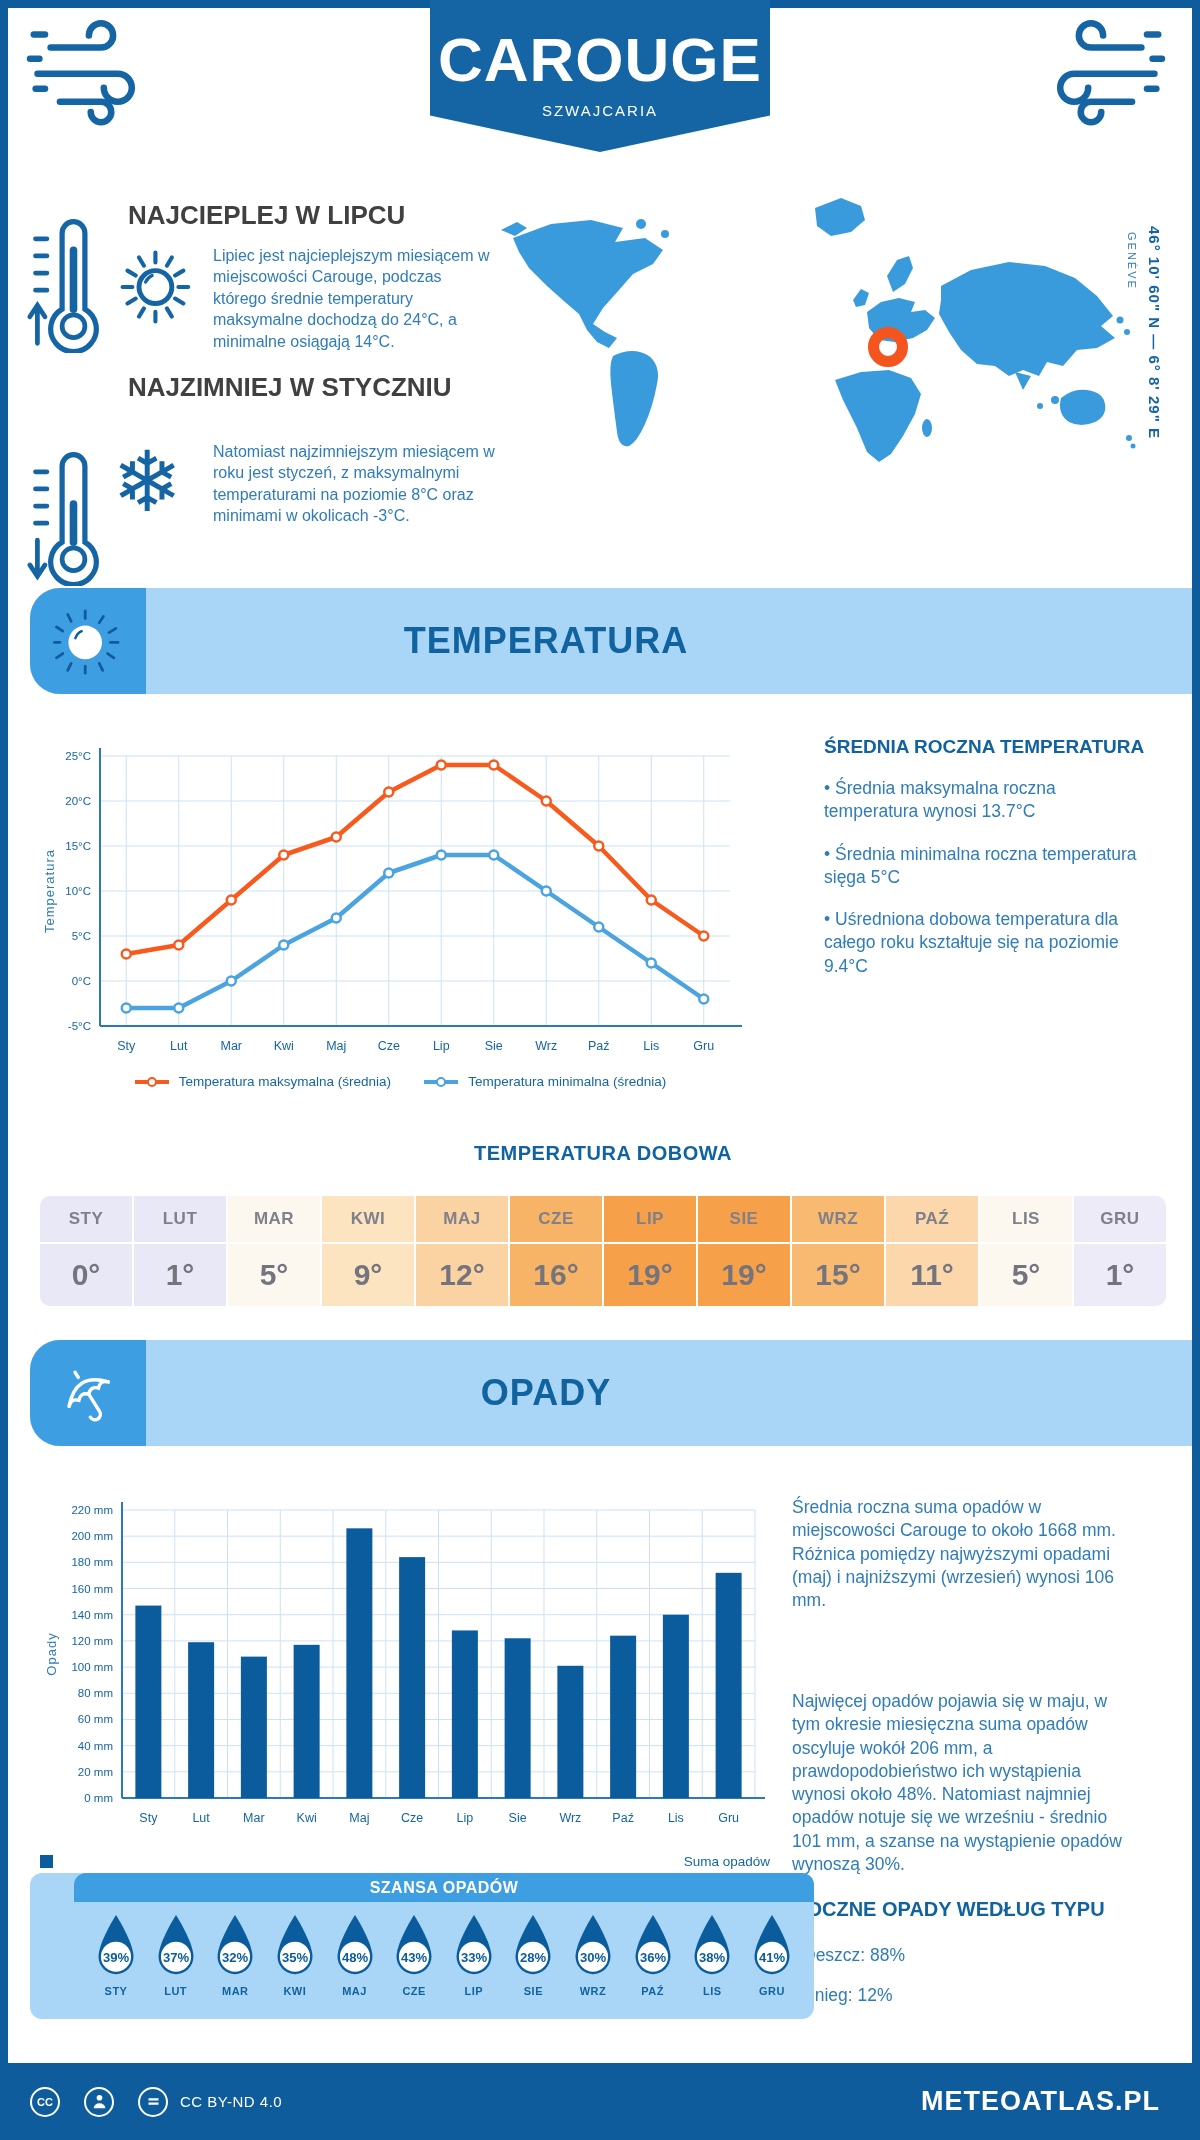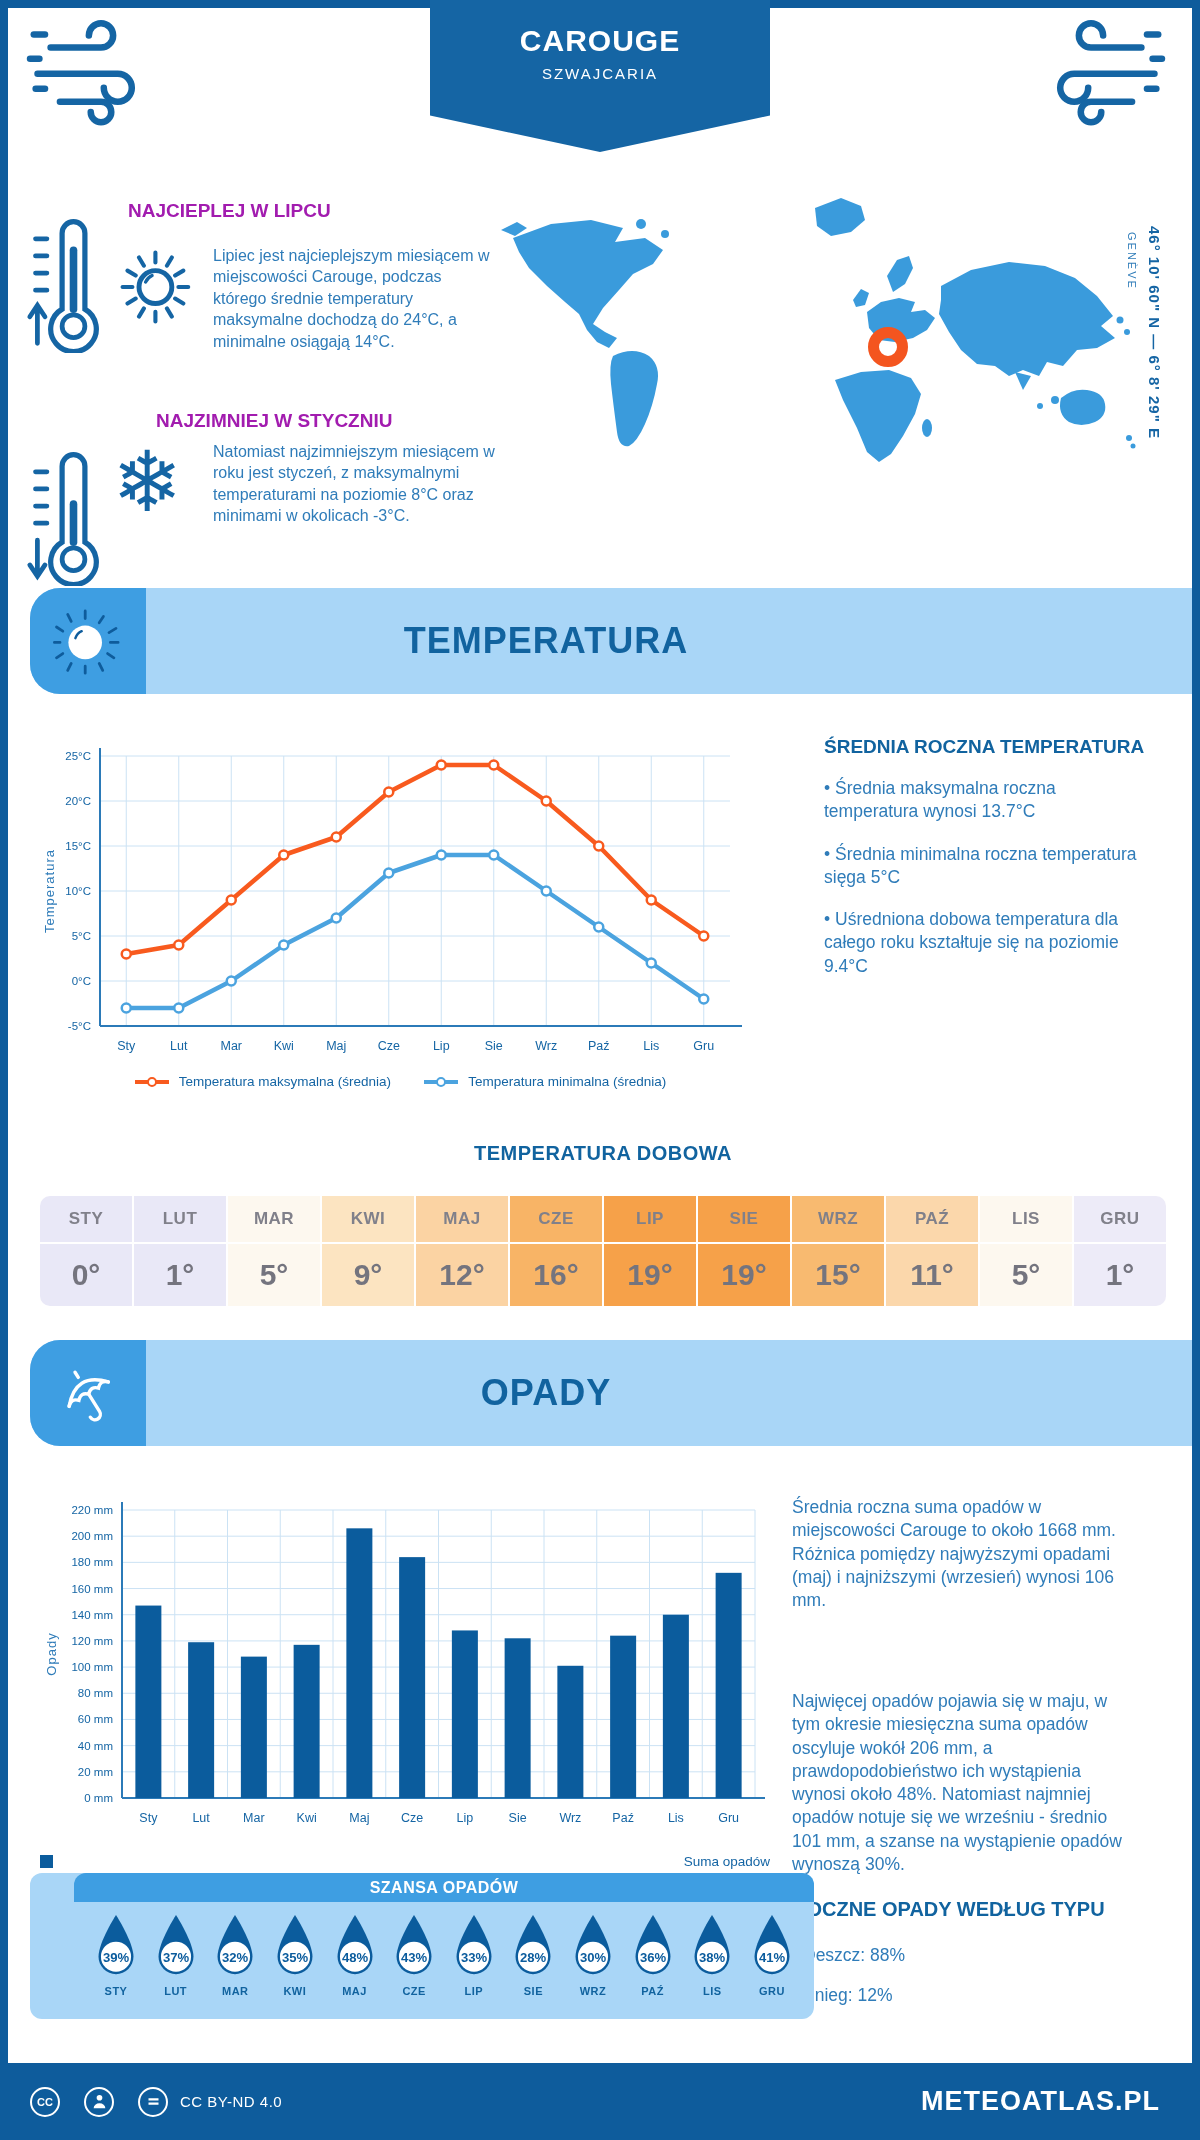--- a/index.html
+++ b/index.html
@@ -6,24 +6,24 @@
   .page{position:relative;width:1200px;height:2140px;background:#fff;overflow:hidden;
         font-family:"Liberation Sans",sans-serif;}
   .abs{position:absolute;}
   .edge{position:absolute;top:0;bottom:0;width:8px;background:#0E5C9C;}
   .edge.left{left:0}.edge.right{right:0}
   .topbar{position:absolute;top:0;left:0;right:0;height:8px;background:#0E5C9C;}
 
   
   .ribbon{position:absolute;left:430px;top:0;width:340px;height:152px;background:#1565A4;
           clip-path:polygon(0 0,100% 0,100% 76%,50% 100%,0 76%);text-align:center;color:#fff;}
-  .ribbon h1{margin:24px 0 0;font-size:30px;letter-spacing:1px;}
+  .ribbon h1{margin:24px 0 0;font-size:62px;letter-spacing:1px;}
   .ribbon .sub{margin-top:7px;font-size:15px;letter-spacing:2px;}
 
-  .hl-title{position:absolute;left:128px;font-size:19px;font-weight:bold;color:#a21caf;}
+  .hl-title{position:absolute;left:128px;font-size:26px;font-weight:bold;color:#404040;}
   .hl-text{position:absolute;left:213px;font-size:16px;line-height:1.34;color:#2F7CB9;}
   .snow{position:absolute;color:#1565A4;font-size:84px;line-height:1;}
 
   .vtxt{position:absolute;writing-mode:vertical-rl;}
   .coords{left:1146px;top:226px;font-size:15px;font-weight:bold;color:#1565A4;letter-spacing:1px;}
   .city{left:1126px;top:232px;font-size:11px;color:#2F7CB9;letter-spacing:2px;}
 
   .banner{position:absolute;left:30px;width:1162px;height:106px;background:#A9D6F7;
           border-radius:30px 0 0 30px;display:flex;align-items:center;}
   .banner-icon{flex:0 0 116px;width:116px;height:106px;background:#3E9EE2;border-radius:30px 0 0 30px;
@@ -115,21 +115,21 @@
   </div>
   <div class="abs" style="left:116px;top:246px;">
     <svg width="78" height="78" viewBox="0 0 95 95" fill="none" stroke="#1565A4" stroke-linecap="round">
       <circle cx="48" cy="50" r="20" stroke-width="6"></circle>
       <path d="M36,44 a16,16 0 0 1 8,-8" stroke-width="4"></path>
       <path d="M48,20 V8 M62,24 L68,14 M72,36 L82,30 M76,50 H88 M72,64 L82,70 M62,76 L68,86 M48,80 V92 M34,76 L28,86 M24,64 L14,70 M20,50 H8 M24,36 L14,30 M34,24 L28,14" stroke-width="5"></path>
     </svg>
   </div>
   <div class="hl-text" style="top:245px;width:284px;">Lipiec jest najcieplejszym miesiącem w miejscowości Carouge, podczas którego średnie temperatury maksymalne dochodzą do 24°C, a minimalne osiągają 14°C.</div>
 
-  <div class="hl-title" style="top:410px;margin-left:28px;">NAJZIMNIEJ W STYCZNIU</div>
+  <div class="hl-title" style="top:372px;">NAJZIMNIEJ W STYCZNIU</div>
   <div class="abs" style="left:26px;top:446px;">
     <svg width="95" height="140" viewBox="0 0 100 145" fill="none" stroke="#1565A4" stroke-linecap="round">
       <path d="M10,26 h12 M10,44 h12 M10,62 h12 M10,80 h12" stroke-width="5"></path>
       <path d="M38,100 V20 a12,12 0 0 1 24,0 V100 a24,24 0 1 1 -24,0 Z" stroke-width="5.5"></path>
       <path d="M50,60 V100" stroke-width="8"></path>
       <circle cx="50" cy="118" r="12" stroke-width="5"></circle>
       <path d="M12,98 V134 M4,124 L12,136 L20,124" stroke-width="5"></path>
     </svg>
   </div>
   <div class="snow" style="left:112px;top:440px;">❄</div>

